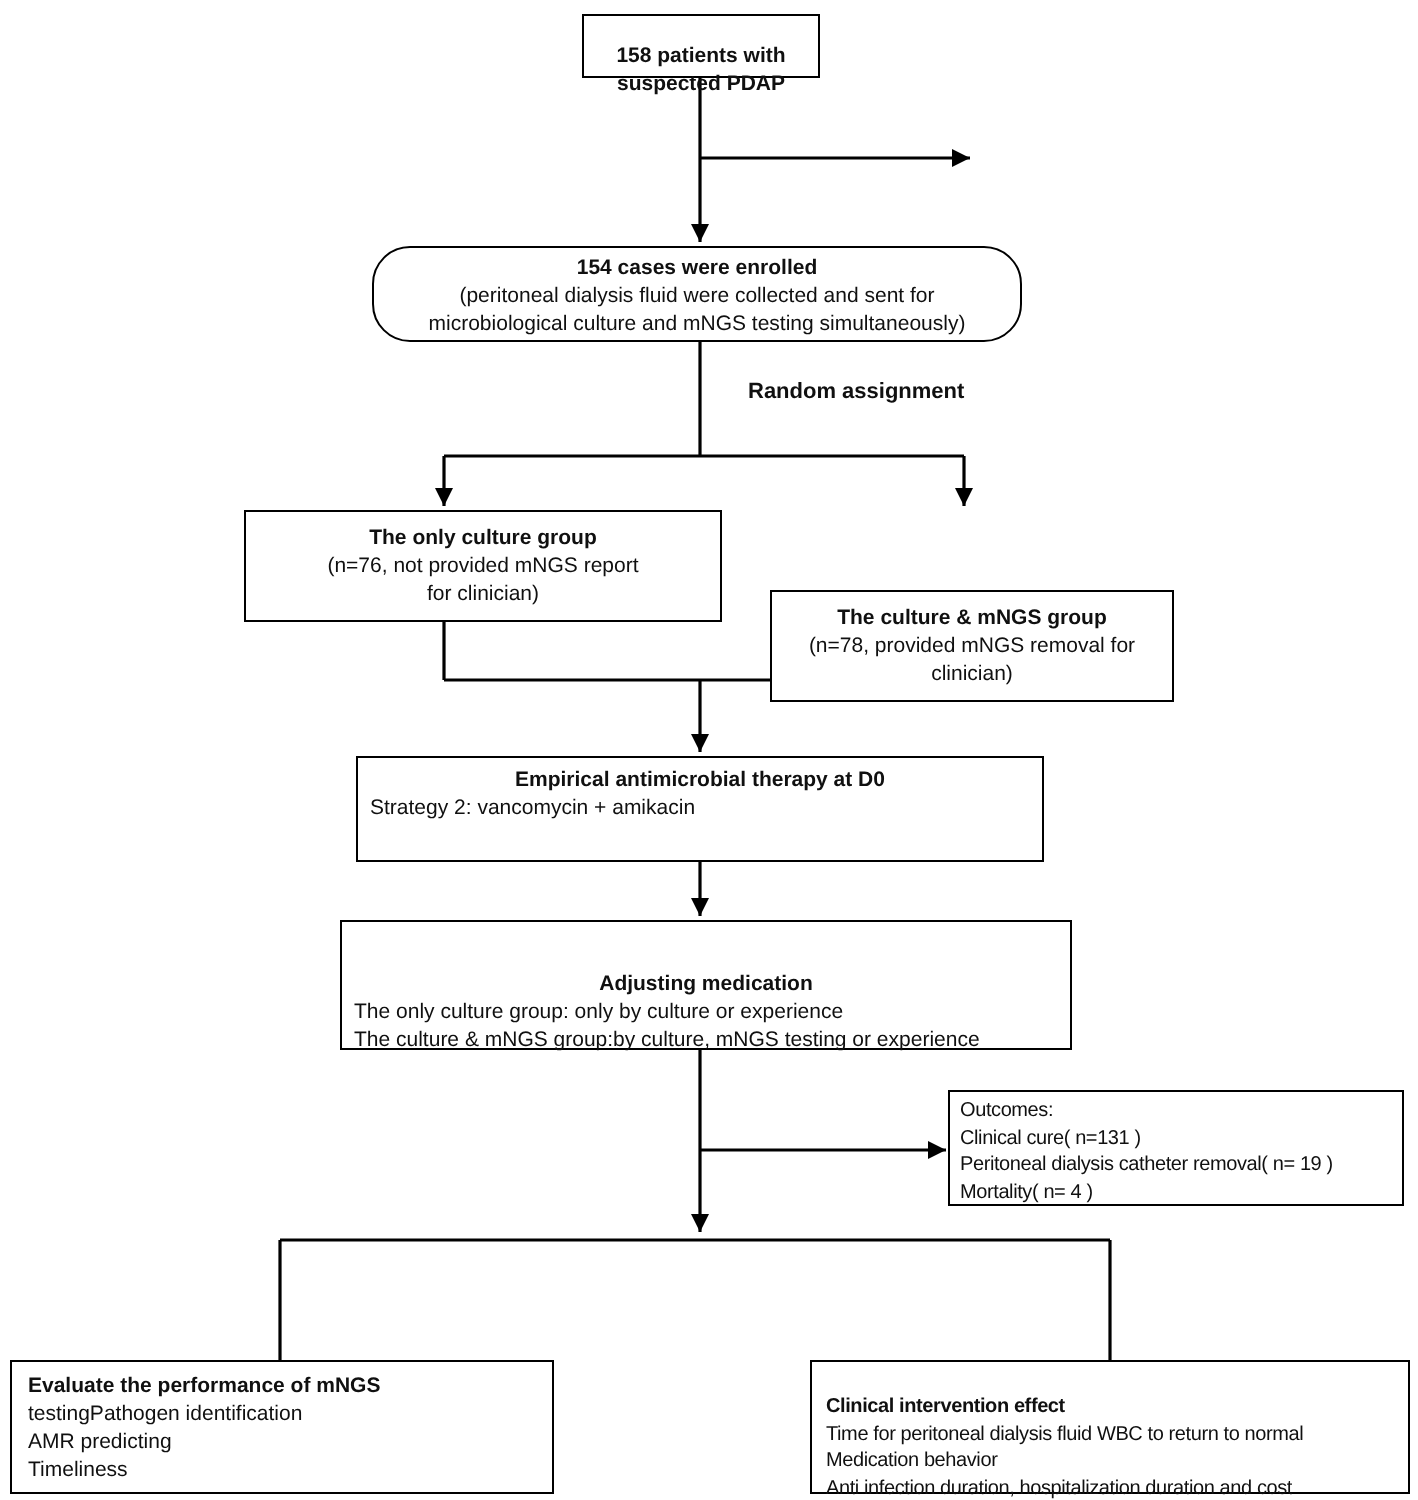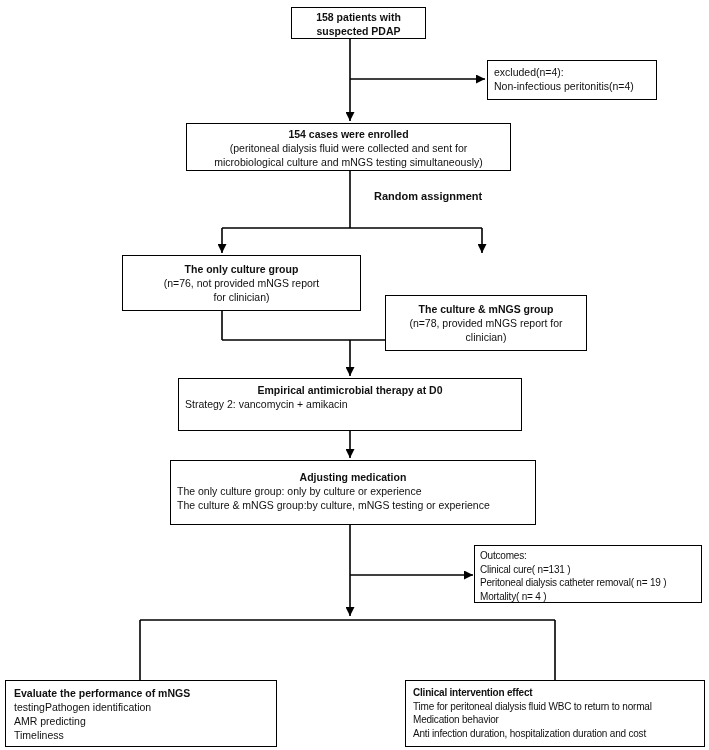--- a/index.html
+++ b/index.html
@@ -15,31 +15,31 @@
   .box.center { text-align:center; }
   .line { white-space:nowrap; }
   .bold { font-weight:bold; }
   .tight { font-size:10px; letter-spacing:-0.2px; line-height:13.5px; }
   .flabel {
     position:absolute; font-weight:bold; font-size:11px; white-space:nowrap;
   }
   svg.connectors { position:absolute; left:0; top:0; pointer-events:none; }
 
   
-  #box-suspected { left:291px; top:7px;  width:135px; height:32px; padding-top:2px; }
+  #box-suspected { left:291px; top:7px;  width:119px; height:32px; padding-top:13px; }
   #box-excluded  { left:487px; top:60px; width:170px; height:40px; }
-  #box-enrolled  { left:186px; top:123px; width:325px; height:48px; padding-top:3px; }
+  #box-enrolled  { left:186px; top:123px; width:325px; height:48px; padding-top:3px;border-radius:19px; }
   #lbl-random    { left:362px; top:190px;padding-left:12px; }
   #box-culture   { left:122px; top:255px; width:239px; height:56px; padding-top:6px; }
   #box-mngs      { left:385px; top:255px; width:202px; height:56px; padding-top:6px;margin-top:40px; }
   #box-empirical { left:178px; top:378px; width:344px; height:53px; }
-  #box-adjusting { left:170px; top:460px; width:366px; height:65px; padding-top:9px; }
+  #box-adjusting { left:170px; top:460px; width:366px; height:65px; padding-top:24px; }
   #box-outcomes  { left:474px; top:545px; width:228px; height:58px; padding:3px 5px; }
   #box-evaluate  { left:5px;   top:680px; width:272px; height:67px; padding:5px 8px; }
-  #box-clinical  { left:405px; top:680px; width:300px; height:67px; padding:5px 7px; }
+  #box-clinical  { left:405px; top:680px; width:300px; height:67px; padding:16px 7px; }
 </style>
 </head>
 <body>
 
 <div class="canvas">
 
   <svg class="connectors" width="709" height="750" viewBox="0 0 709 750">
     <defs>
       <marker id="arrow" viewBox="0 0 10 10" refX="10" refY="5" markerWidth="9" markerHeight="9" markerUnits="userSpaceOnUse" orient="auto">
         <path d="M0,0 L10,5 L0,10 z" fill="#000"></path>
@@ -63,42 +63,38 @@
       <path d="M140,620 V680"></path>
       <path d="M555,620 V680"></path>
     </g>
   </svg>
 
   <div id="box-suspected" class="box center">
     <div class="line bold">158 patients with</div>
     <div class="line bold">suspected PDAP</div>
   </div>
 
-  <div id="box-excluded" class="box">
-    <div class="line">excluded(n=4):</div>
-    <div class="line">Non-infectious peritonitis(n=4)</div>
-  </div>
 
   <div id="box-enrolled" class="box center">
     <div class="line bold">154 cases were enrolled</div>
     <div class="line">(peritoneal dialysis fluid were collected and sent for</div>
     <div class="line">microbiological culture and mNGS testing simultaneously)</div>
   </div>
 
   <div id="lbl-random" class="flabel">Random assignment</div>
 
   <div id="box-culture" class="box center">
     <div class="line bold">The only culture group</div>
     <div class="line">(n=76, not provided mNGS report</div>
     <div class="line">for clinician)</div>
   </div>
 
   <div id="box-mngs" class="box center">
     <div class="line bold">The culture &amp; mNGS group</div>
-    <div class="line">(n=78, provided mNGS report for</div>
+    <div class="line">(n=78, provided mNGS removal for</div>
     <div class="line">clinician)</div>
   </div>
 
   <div id="box-empirical" class="box">
     <div class="line bold" style="text-align:center">Empirical antimicrobial therapy at D0</div>
     <div class="line">Strategy 2: vancomycin + amikacin</div>
   </div>
 
   <div id="box-adjusting" class="box">
     <div class="line bold" style="text-align:center">Adjusting medication</div>

